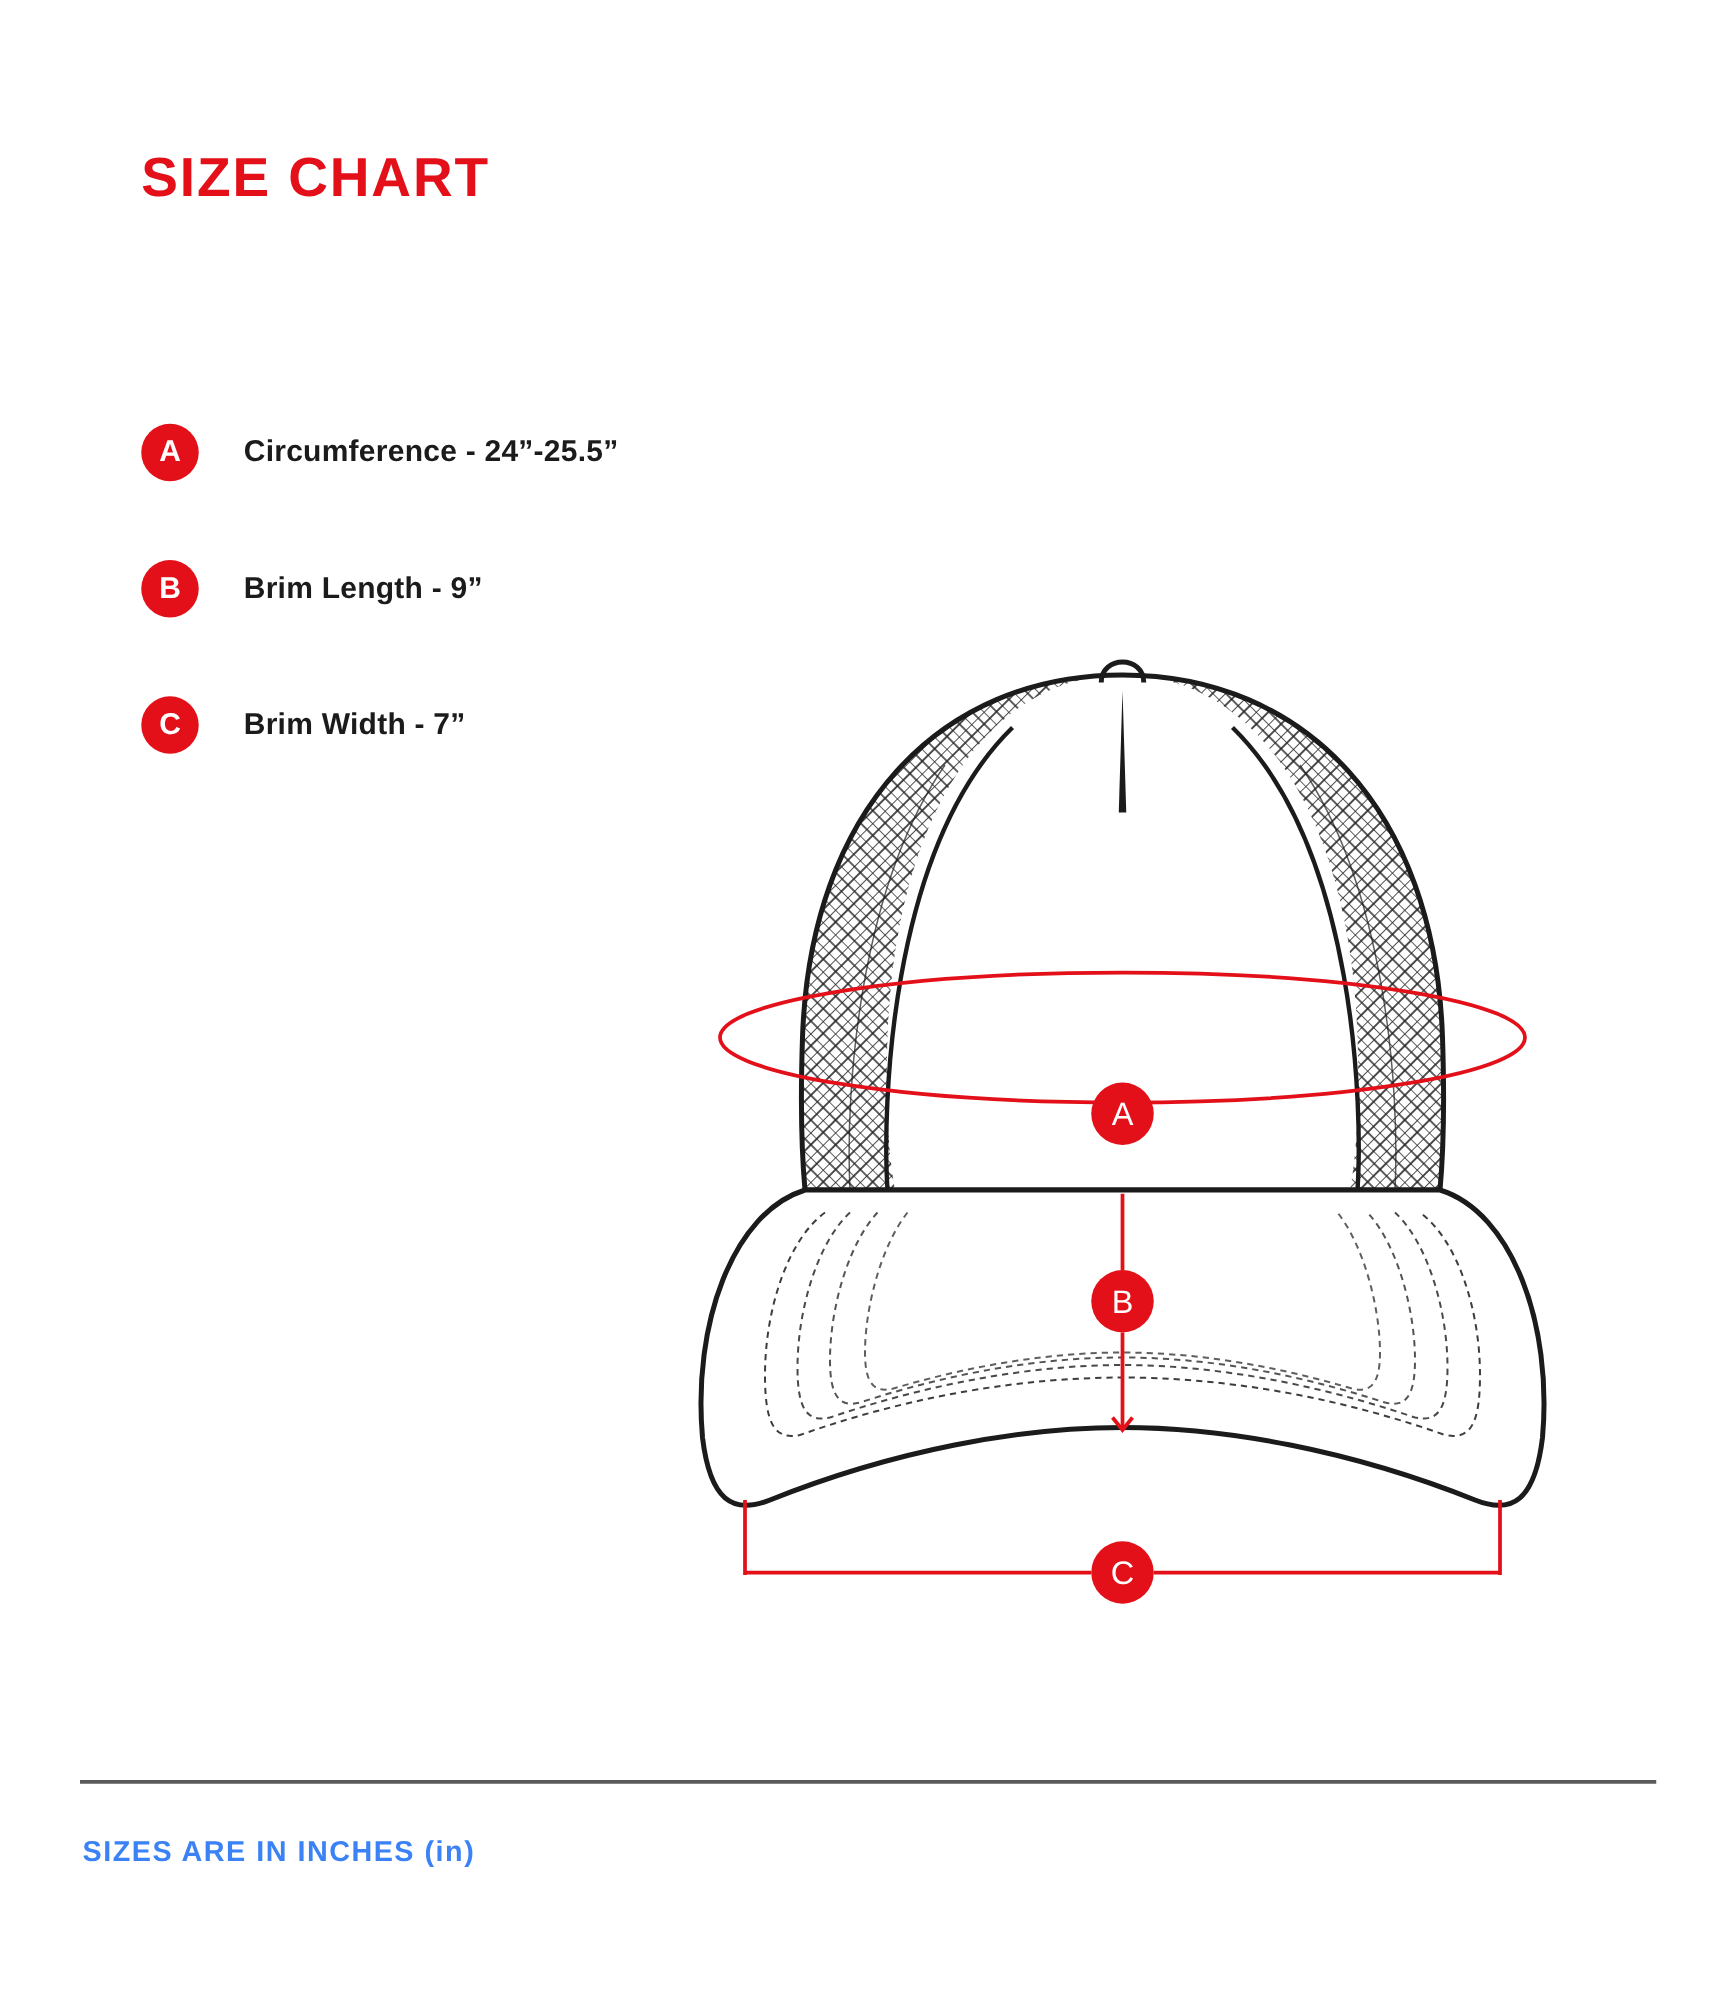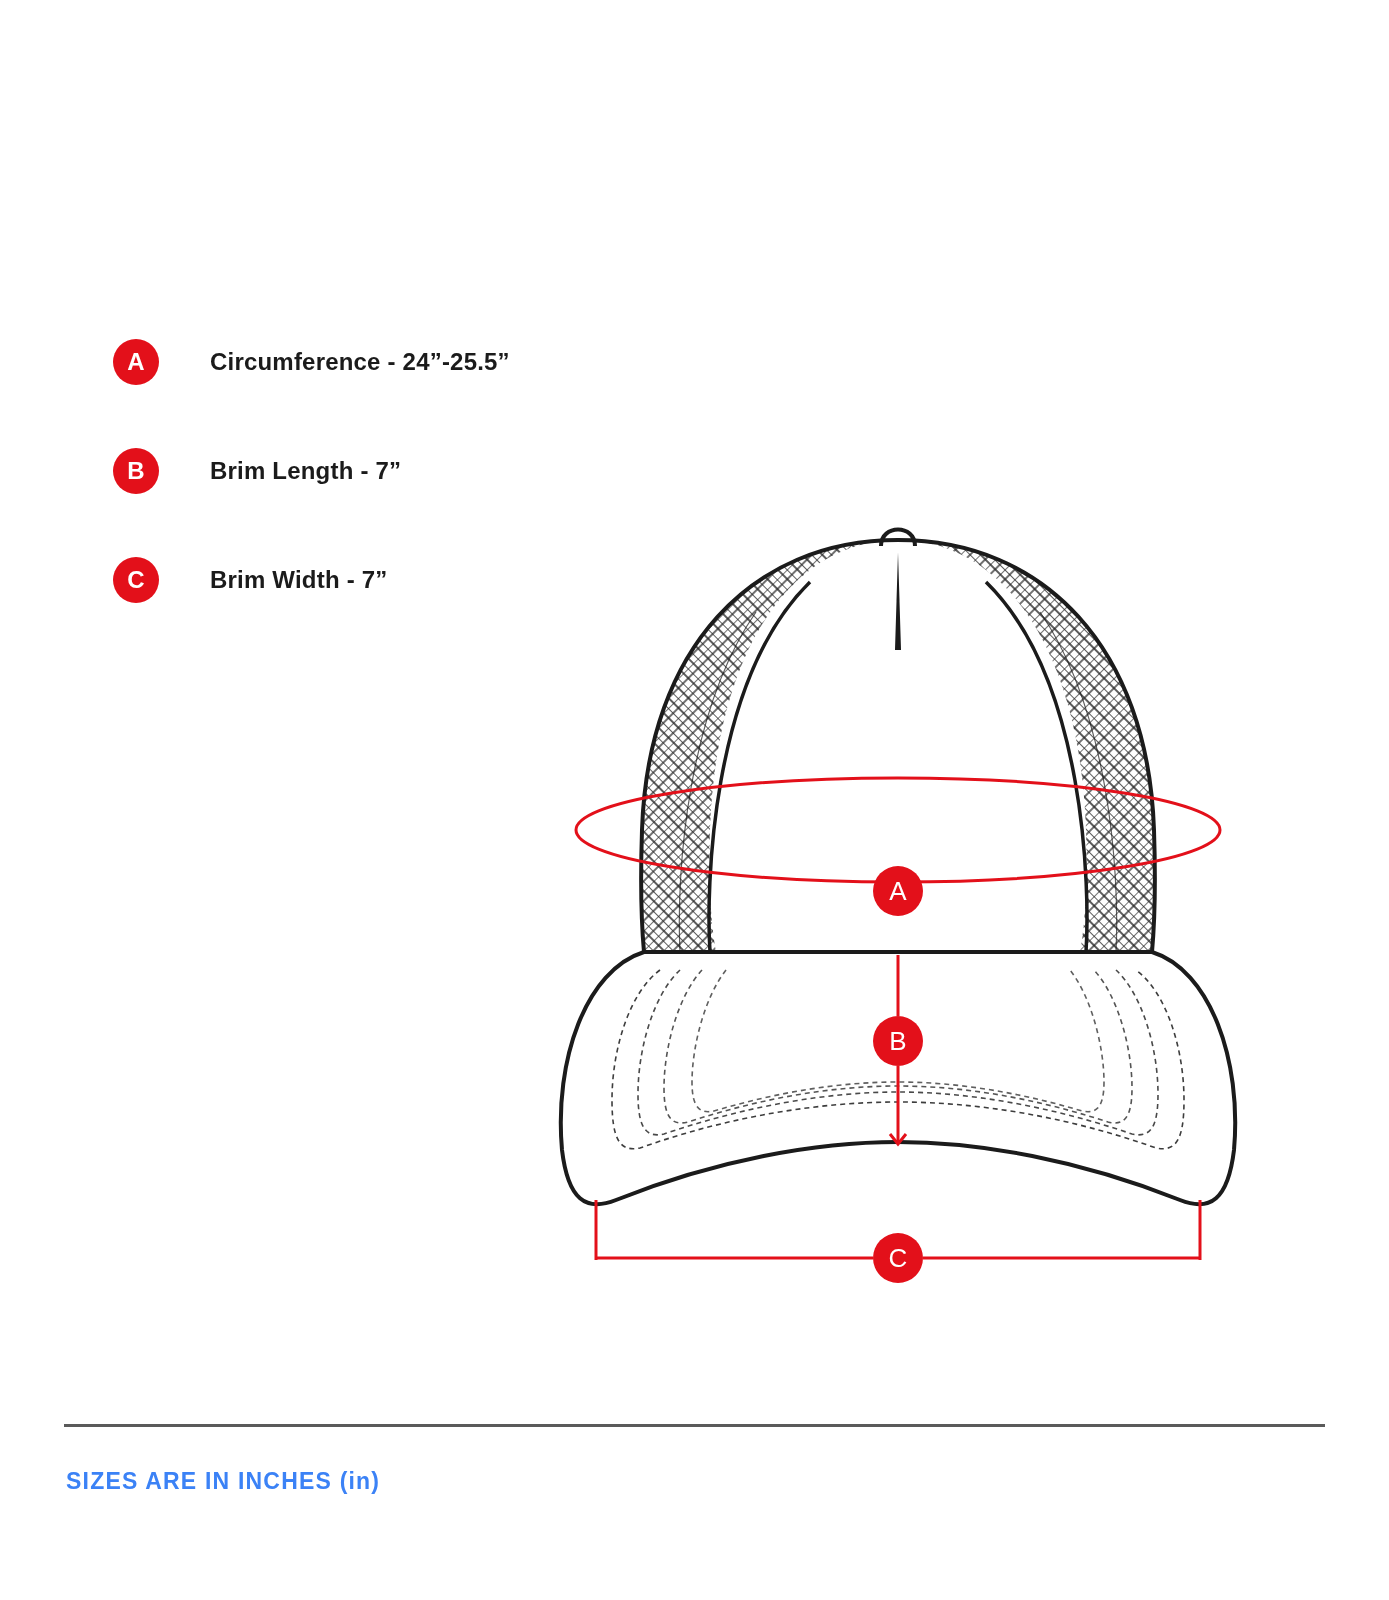--- a/index.html
+++ b/index.html
@@ -59,21 +59,21 @@
     background: #e3101a;
     color: #ffffff;
     font-size: 24px;
     font-weight: bold;
     display: flex;
     align-items: center;
     justify-content: center;
     flex: 0 0 auto;
   }
   .legend-label {
-    margin-left: 51px;
+    margin-left: 36px;
     font-size: 24px;
     font-weight: bold;
     color: #1b1b1b;
     letter-spacing: 0.2px;
     white-space: nowrap;
   }
 
   
   .diagram {
     position: absolute;
@@ -102,30 +102,31 @@
     font-size: 23px;
     font-weight: bold;
     letter-spacing: 1.2px;
     color: #3b82f6;
   }
 </style>
 </head>
 <body>
 
 <div class="title-block">
+  <h2 class="title-sub">SIZE CHART</h2>
 </div>
 
 <div class="legend">
   <div class="legend-row">
     <div class="legend-badge">A</div>
     <div class="legend-label">Circumference - 24”-25.5”</div>
   </div>
   <div class="legend-row">
     <div class="legend-badge">B</div>
-    <div class="legend-label">Brim Length - 7”</div>
+    <div class="legend-label">Brim Length - 9”</div>
   </div>
   <div class="legend-row">
     <div class="legend-badge">C</div>
     <div class="legend-label">Brim Width - 7”</div>
   </div>
 </div>
 
 <div class="diagram">
   <svg width="760" height="800" viewBox="0 0 760 800" xmlns="http://www.w3.org/2000/svg">
     <defs>

